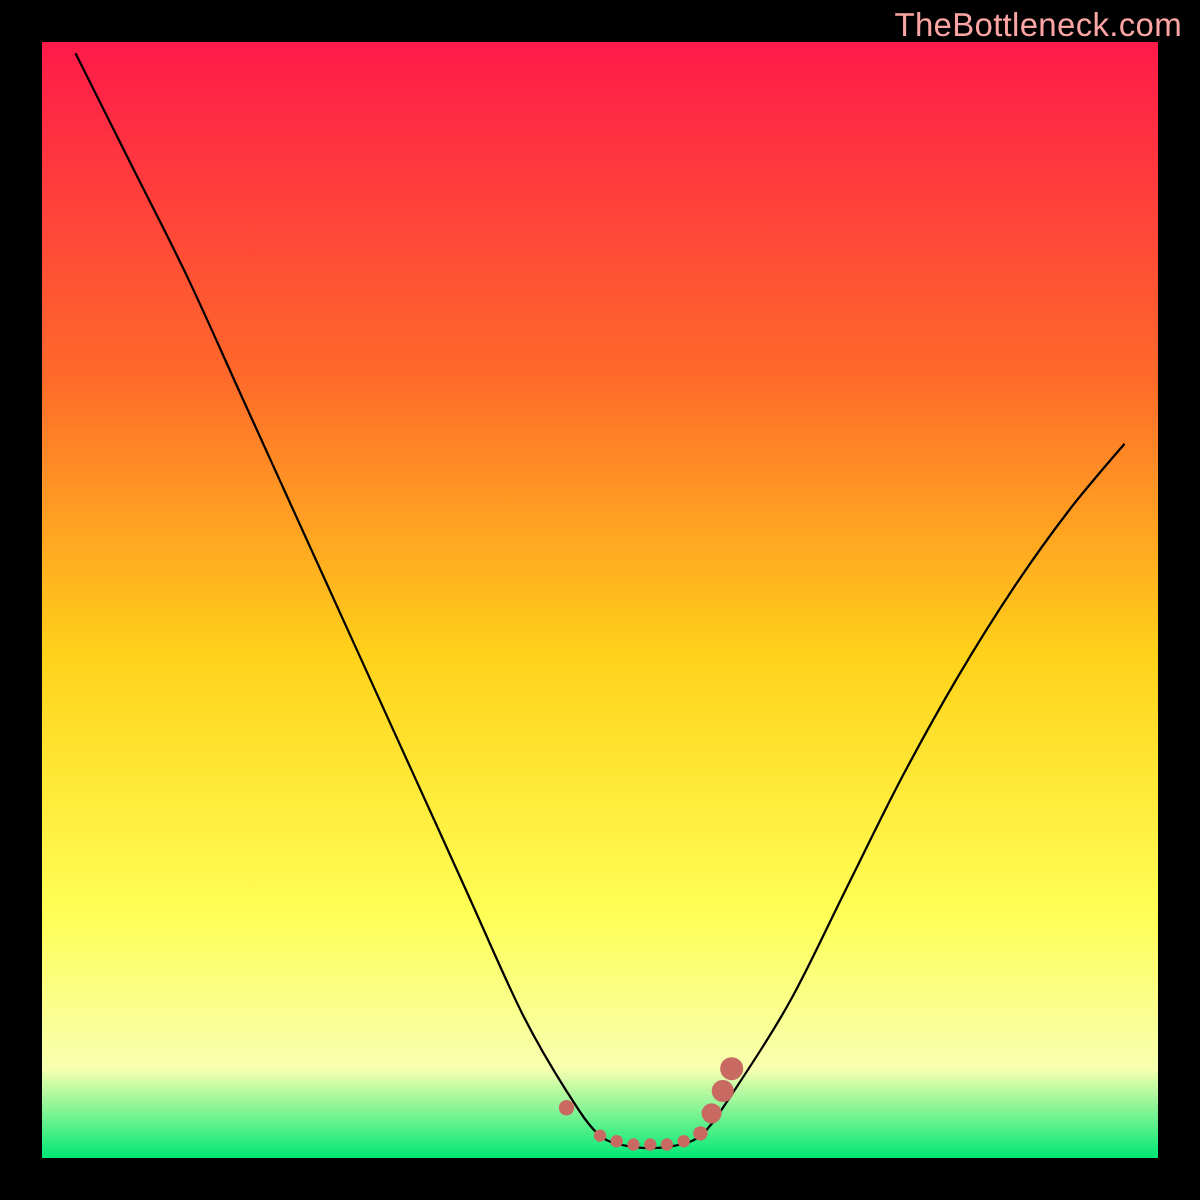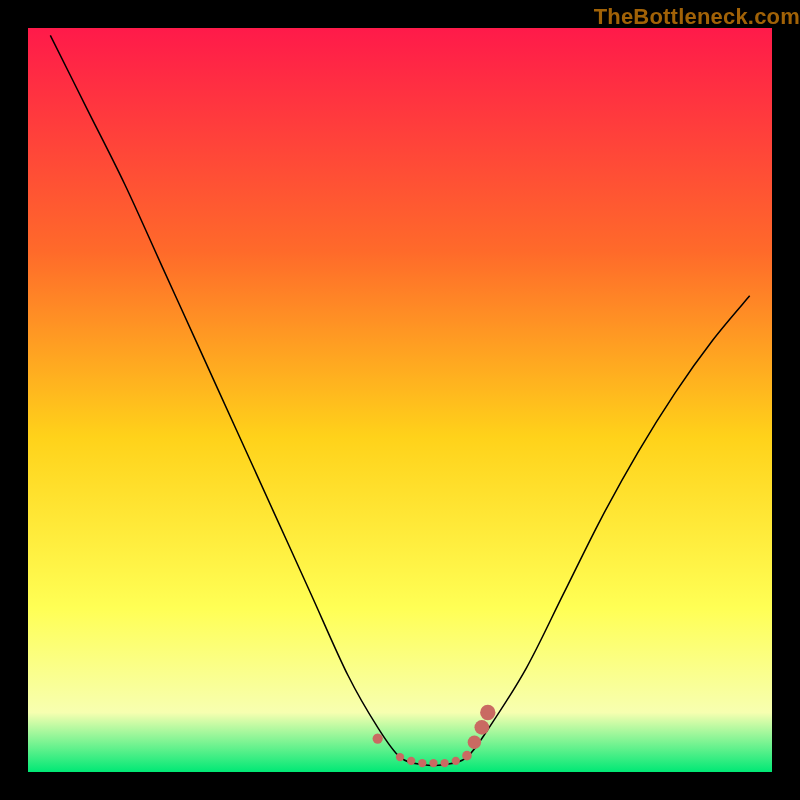--- a/index.html
+++ b/index.html
@@ -15,24 +15,24 @@
     position: absolute;
     top: 0;
     left: 0;
     width: 800px;
     height: 800px;
     background: #000;
   }
   .watermark {
     position: absolute;
     top: 4px;
-    right: 0;
-    color: #a16207;
+    right: 12px;
+    color: #fca5a5;
     font-size: 22px;
-    font-weight: 700;
+    font-weight: 400;
     letter-spacing: 0.2px;
     z-index: 20;
     user-select: none;
   }
   svg.plot {
     position: absolute;
     top: 0;
     left: 0;
     width: 800px;
     height: 800px;

